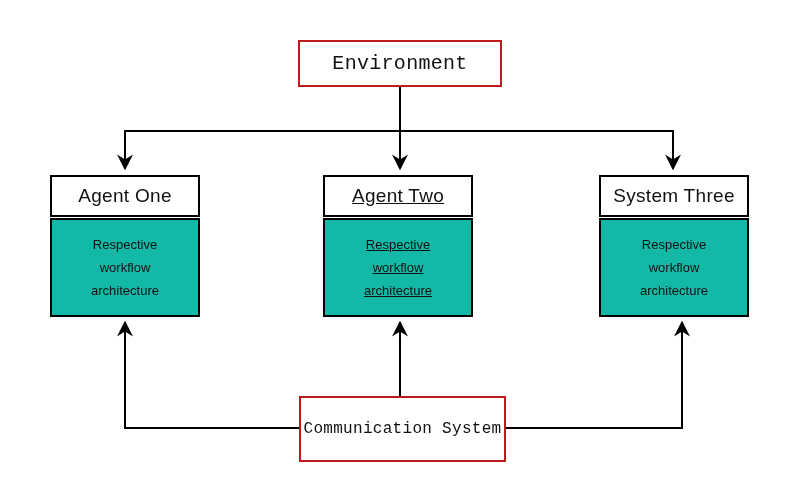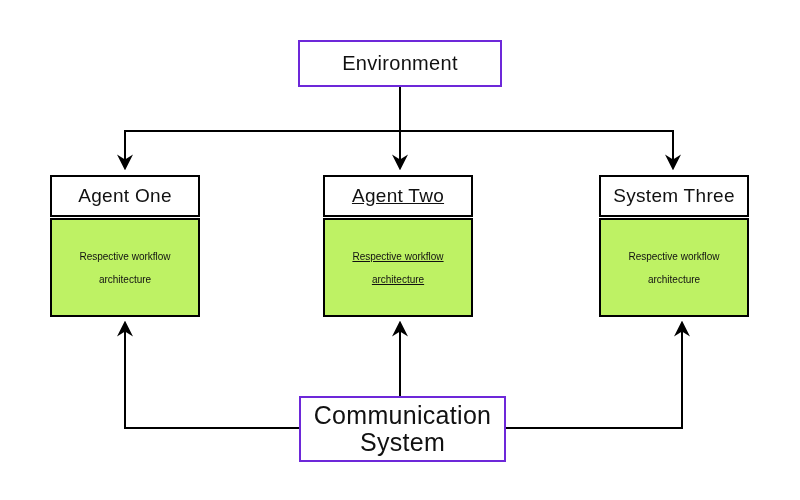--- a/index.html
+++ b/index.html
@@ -20,40 +20,41 @@
     position: absolute;
     left: 0;
     top: 0;
     width: 800px;
     height: 500px;
   }
   .box {
     position: absolute;
     box-sizing: border-box;
     background: #ffffff;
-    border: 2px solid #6d28d9;
+    border: 2px solid #b91c1c;
     display: flex;
     align-items: center;
     justify-content: center;
     text-align: center;
+    font-family: Liberation Mono, monospace;
   }
   .env-box {
     left: 298px;
     top: 40px;
     width: 204px;
     height: 47px;
     font-size: 20px;
     letter-spacing: 0.3px;
   }
   .comm-box {
     left: 299px;
     top: 396px;
     width: 207px;
     height: 66px;
-    font-size: 25px;
+    font-size: 16px;
     line-height: 27px;
     letter-spacing: 0.3px;
   }
   .agent {
     position: absolute;
     top: 175px;
     width: 150px;
     height: 142px;
     display: flex;
     flex-direction: column;
@@ -70,27 +71,27 @@
     display: flex;
     align-items: center;
     justify-content: center;
     font-size: 19px;
     letter-spacing: 0.3px;
     white-space: nowrap;
   }
   .agent-body {
     box-sizing: border-box;
     border: 2px solid #000000;
-    background: #bef264;
+    background: #14b8a6;
     flex: 1;
     display: flex;
     align-items: center;
     justify-content: center;
     text-align: center;
-    font-size: 10px;
+    font-size: 13px;
     line-height: 23px;
     padding: 4px 14px;
   }
 </style>
 </head>
 <body>
 
 <div class="canvas">
 
   <svg class="connectors" viewBox="0 0 800 500" xmlns="http://www.w3.org/2000/svg">

